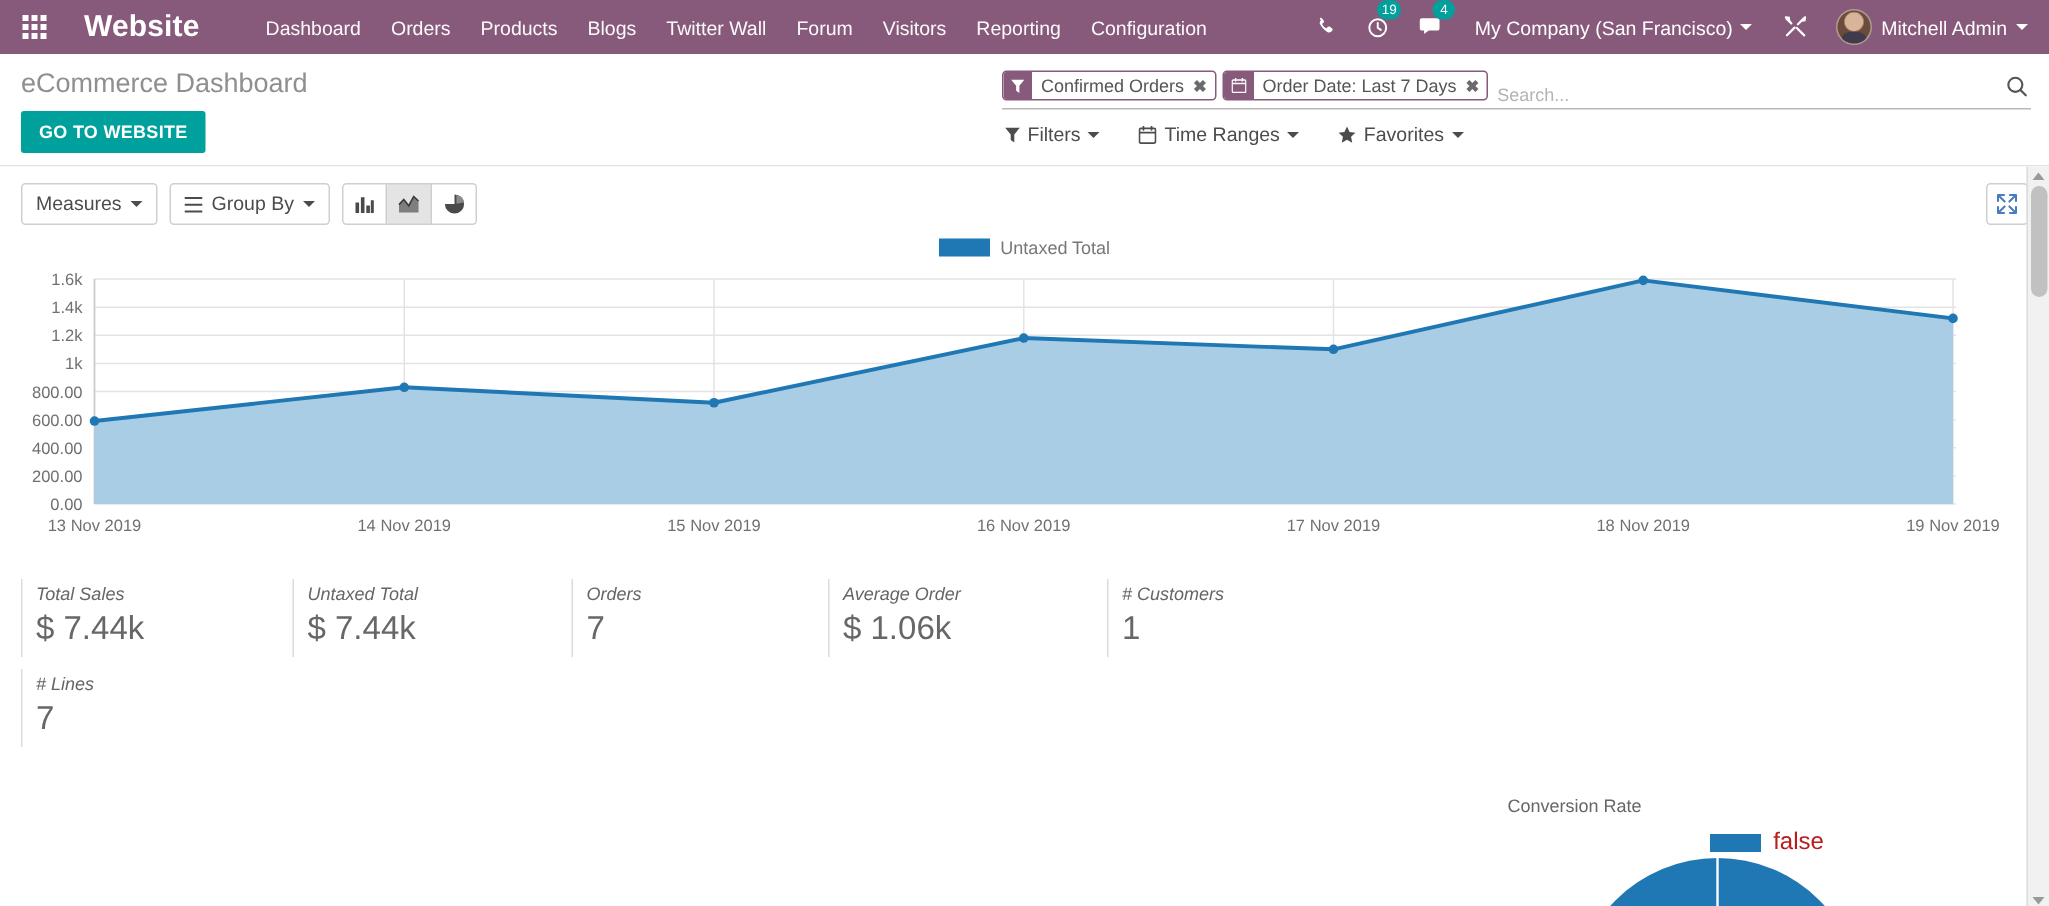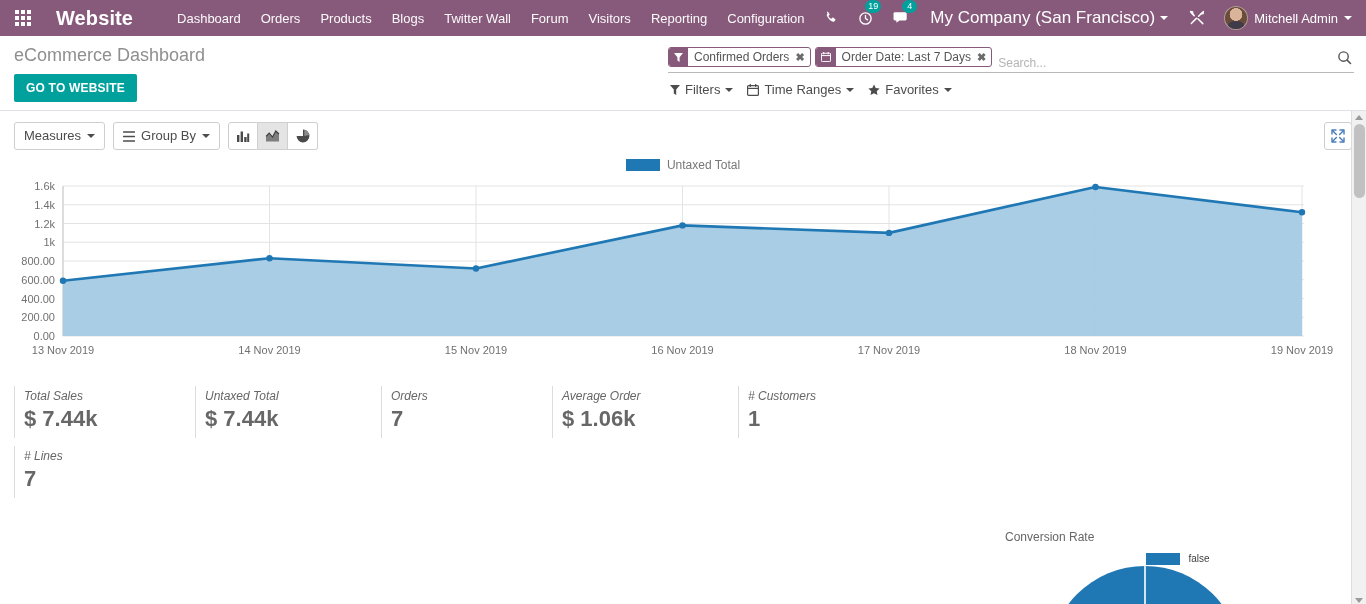--- a/index.html
+++ b/index.html
@@ -75,21 +75,21 @@
     line-height: 12px;
     min-width: 15px;
     height: 13px;
     border-radius: 7px;
     text-align: center;
     padding: 0 3px;
     font-weight: 400;
   }
   .company-sel {
     display: flex; align-items: center; gap: 5px;
-    padding: 0 10px; cursor: pointer; font-size: 17px;
+    padding: 0 10px; cursor: pointer; font-size: 13px;
     white-space: nowrap;
   }
   .user-menu {
     display: flex; align-items: center; gap: 6px;
     padding: 0 4px 0 8px; cursor: pointer; font-size: 13px;
     white-space: nowrap;
   }
   .avatar {
     width: 24px; height: 24px; border-radius: 50%;
     background: radial-gradient(circle at 50% 34%, #d9b39a 0 34%, #6b4b3a 36% 100%);
@@ -198,21 +198,21 @@
     margin-top: 12px;
   }
   .search-input::placeholder { color: #b4b4b4; }
   .search-btn {
     color: #555; display:flex; align-items:center; padding: 0 2px 0 6px;
     cursor: pointer;
   }
   .cp-dropdowns {
     display: flex;
     align-items: flex-end;
-    gap: 14px;
+    gap: 26px;
     margin-top: 9px;
     margin-right: auto;
     padding-left: 2px;
   }
   .cp-dd {
     display: flex; align-items: center; gap: 5px;
     font-size: 13px; color: #4c4c4c; cursor: pointer;
     white-space: nowrap;
   }
   .cp-dd .caret { border-top-color: #4c4c4c; }
@@ -328,21 +328,21 @@
   .kpi-label {
     font-size: 12px;
     color: #666;
     line-height: 16px;
     white-space: nowrap;
     font-style: italic;
   }
   .kpi-value {
     font-size: 22px;
     color: #676767;
-    font-weight: 700;
+    font-weight: 400;
     line-height: 30px;
     white-space: nowrap;
   }
   .kpi-w1 { width: 181px; }
   .kpi-w2 { width: 186px; }
   .kpi-w3 { width: 171px; }
   .kpi-w4 { width: 186px; }
   .kpi-w5 { width: 191px; }
   .kpi-newline { flex-basis: 100%; height: 8px; }
 
@@ -352,22 +352,22 @@
     top: 418px;
     width: 346px;
   }
   .conversion-title {
     font-size: 12px;
     color: #666;
     line-height: 16px;
   }
   .pie-wrap { margin-top: 8px; position: relative; height: 150px; }
   .pie-legend {
-    display: flex; align-items: flex-start; justify-content: center;
-    gap: 8px; font-size: 10px; color: #404040;
+    display: flex; align-items: center; justify-content: center;
+    gap: 8px; font-size: 16px; color: #b91c1c;
   }
 </style>
 </head>
 <body>
 
 <div class="navbar">
   <div class="apps-toggle">
     <span class="grid-icon">
       <i></i>
         <i></i>

